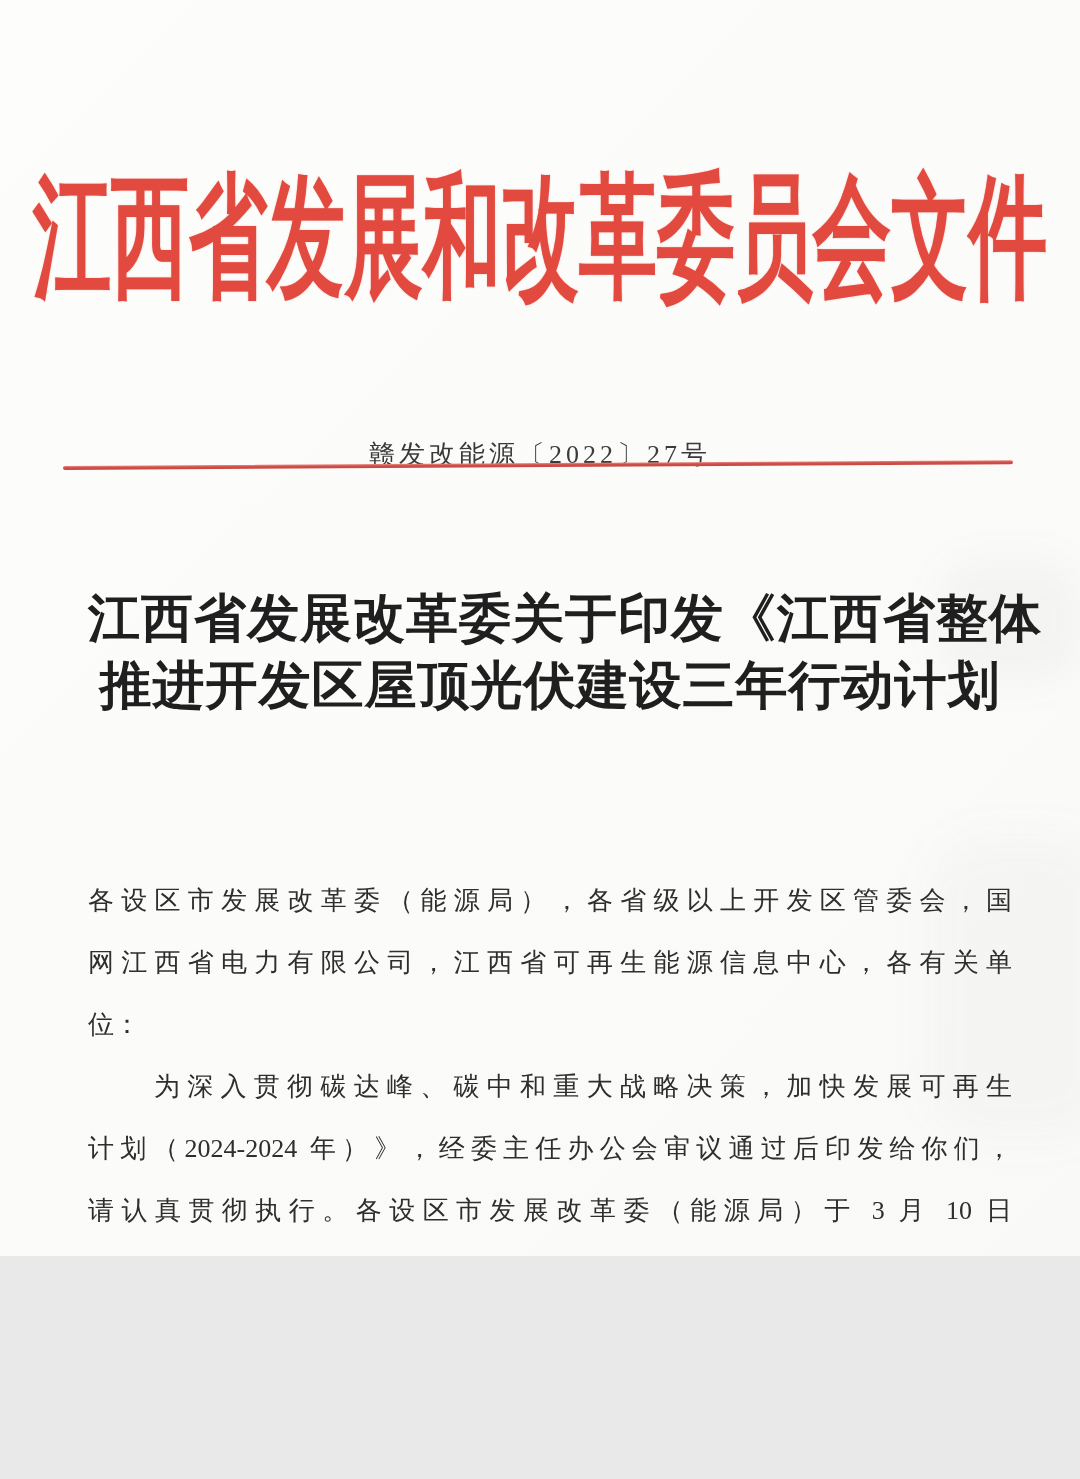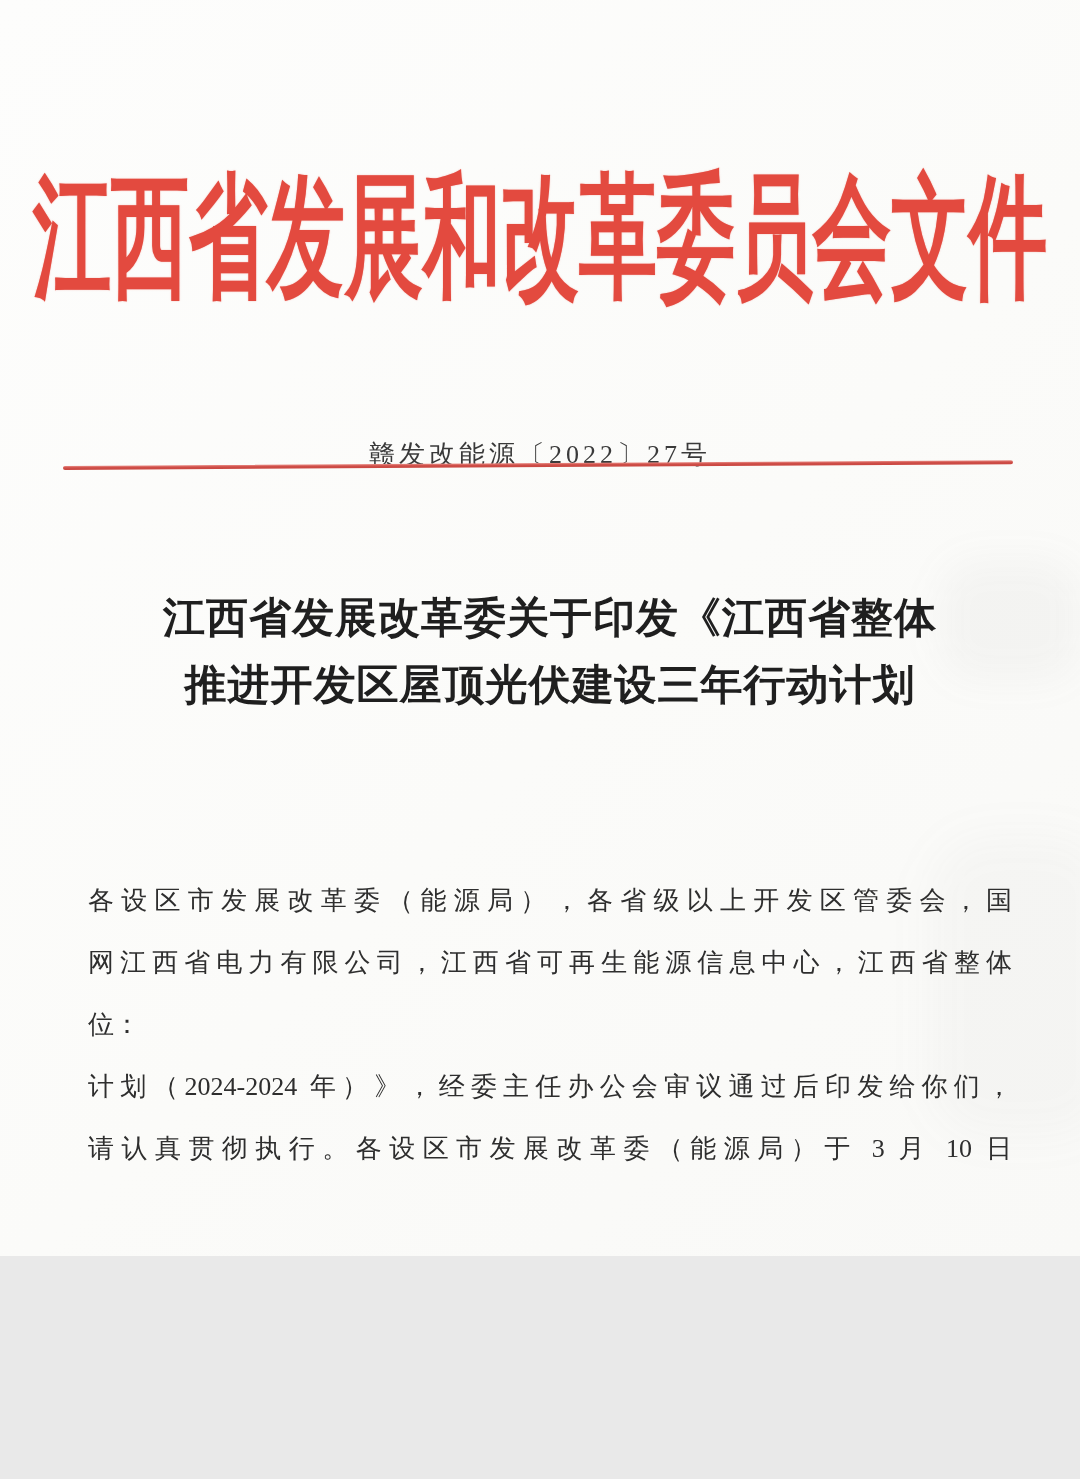--- a/index.html
+++ b/index.html
@@ -76,21 +76,21 @@
     transform-origin: left center;
     border-radius: 2px;
   }
 
   .doc-title {
     position: absolute;
     left: 88px;
     top: 585px;
     width: 924px;
     text-align: center;
-    font-size: 42px;
+    font-size: 52px;
     font-weight: bold;
     color: #1f1f1f;
     line-height: 67px;
     letter-spacing: 1px;
   }
   .doc-title .t-line { white-space: nowrap; }
 
   .body-block {
     position: absolute;
     left: 88px;
@@ -144,21 +144,22 @@
 
   <div class="red-rule"></div>
 
   <div class="doc-title">
     <div class="t-line">江西省发展改革委关于印发《江西省整体</div>
     <div class="t-line">推进开发区屋顶光伏建设三年行动计划</div>
   </div>
 
   <div class="body-block">
     <div class="b-line justify">各设区市发展改革委（能源局），各省级以上开发区管委会，国</div>
-    <div class="b-line justify">网江西省电力有限公司，江西省可再生能源信息中心，江西省整体</div>
+    <div class="b-line justify">网江西省电力有限公司，江西省可再生能源信息中心，各有关单</div>
     <div class="b-line">位：</div>
+    <div class="b-line indent justify">为深入贯彻碳达峰、碳中和重大战略决策，加快发展可再生</div>
     <div class="b-line justify">计划（2024-2024 年）》，经委主任办公会审议通过后印发给你们，</div>
     <div class="b-line justify">请认真贯彻执行。各设区市发展改革委（能源局）于 3 月 10 日</div>
   </div>
 
   <div class="page-number">— 1 —</div>
 
 </div>
 
 </body></html>

